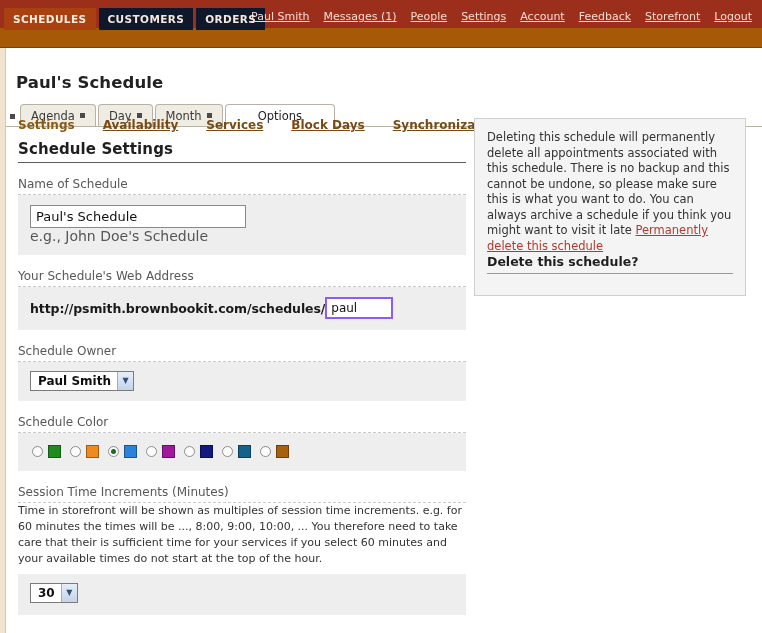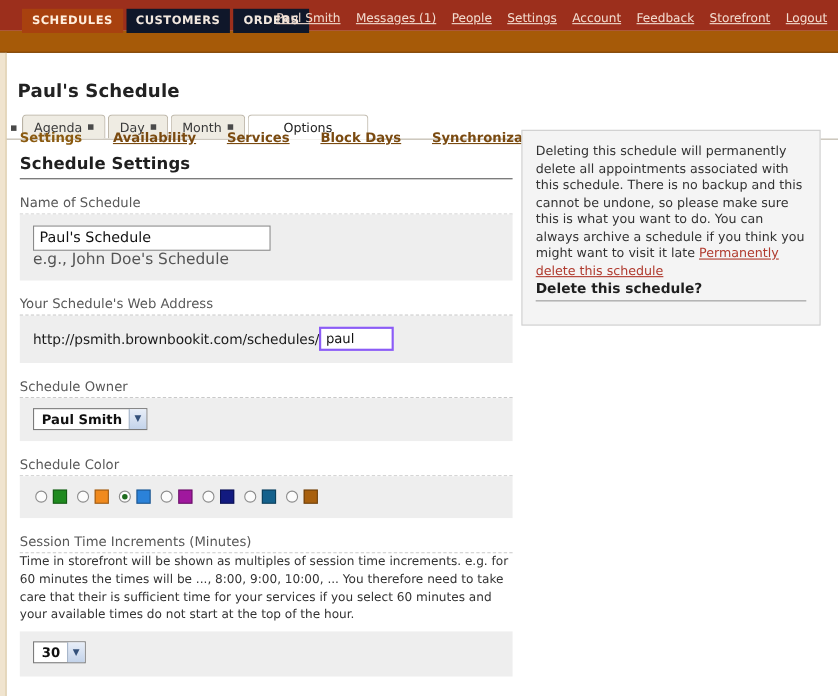--- a/index.html
+++ b/index.html
@@ -49,21 +49,20 @@
 
   
   #main-nav {
     position: absolute;
     left: 4px; top: 8px;
     height: 22px;
     display: flex;
     align-items: stretch;
     gap: 3px;
     z-index: 4;
-    margin-left: 16px;
   }
   .main-tab {
     display: flex;
     align-items: center;
     padding: 0 9px;
     font-size: 10.5px;
     font-weight: bold;
     letter-spacing: 0.4px;
     color: #f2e8df;
     background: #0f172a;
@@ -234,21 +233,21 @@
     outline: none;
   }
   #schedule-name-input { width: 216px; }
 
   #url-row {
     display: flex;
     align-items: center;
   }
   #url-prefix {
     font-size: 12.5px;
-    font-weight: normal;
+    font-weight: bold;
     color: #1a1a1a;
     letter-spacing: -0.1px;
     white-space: nowrap;
   }
   #url-slug-input {
     width: 68px;
     font-size: 12px;
     padding: 2px 4px;
     border: 2px solid #8b5cf6;
   }

